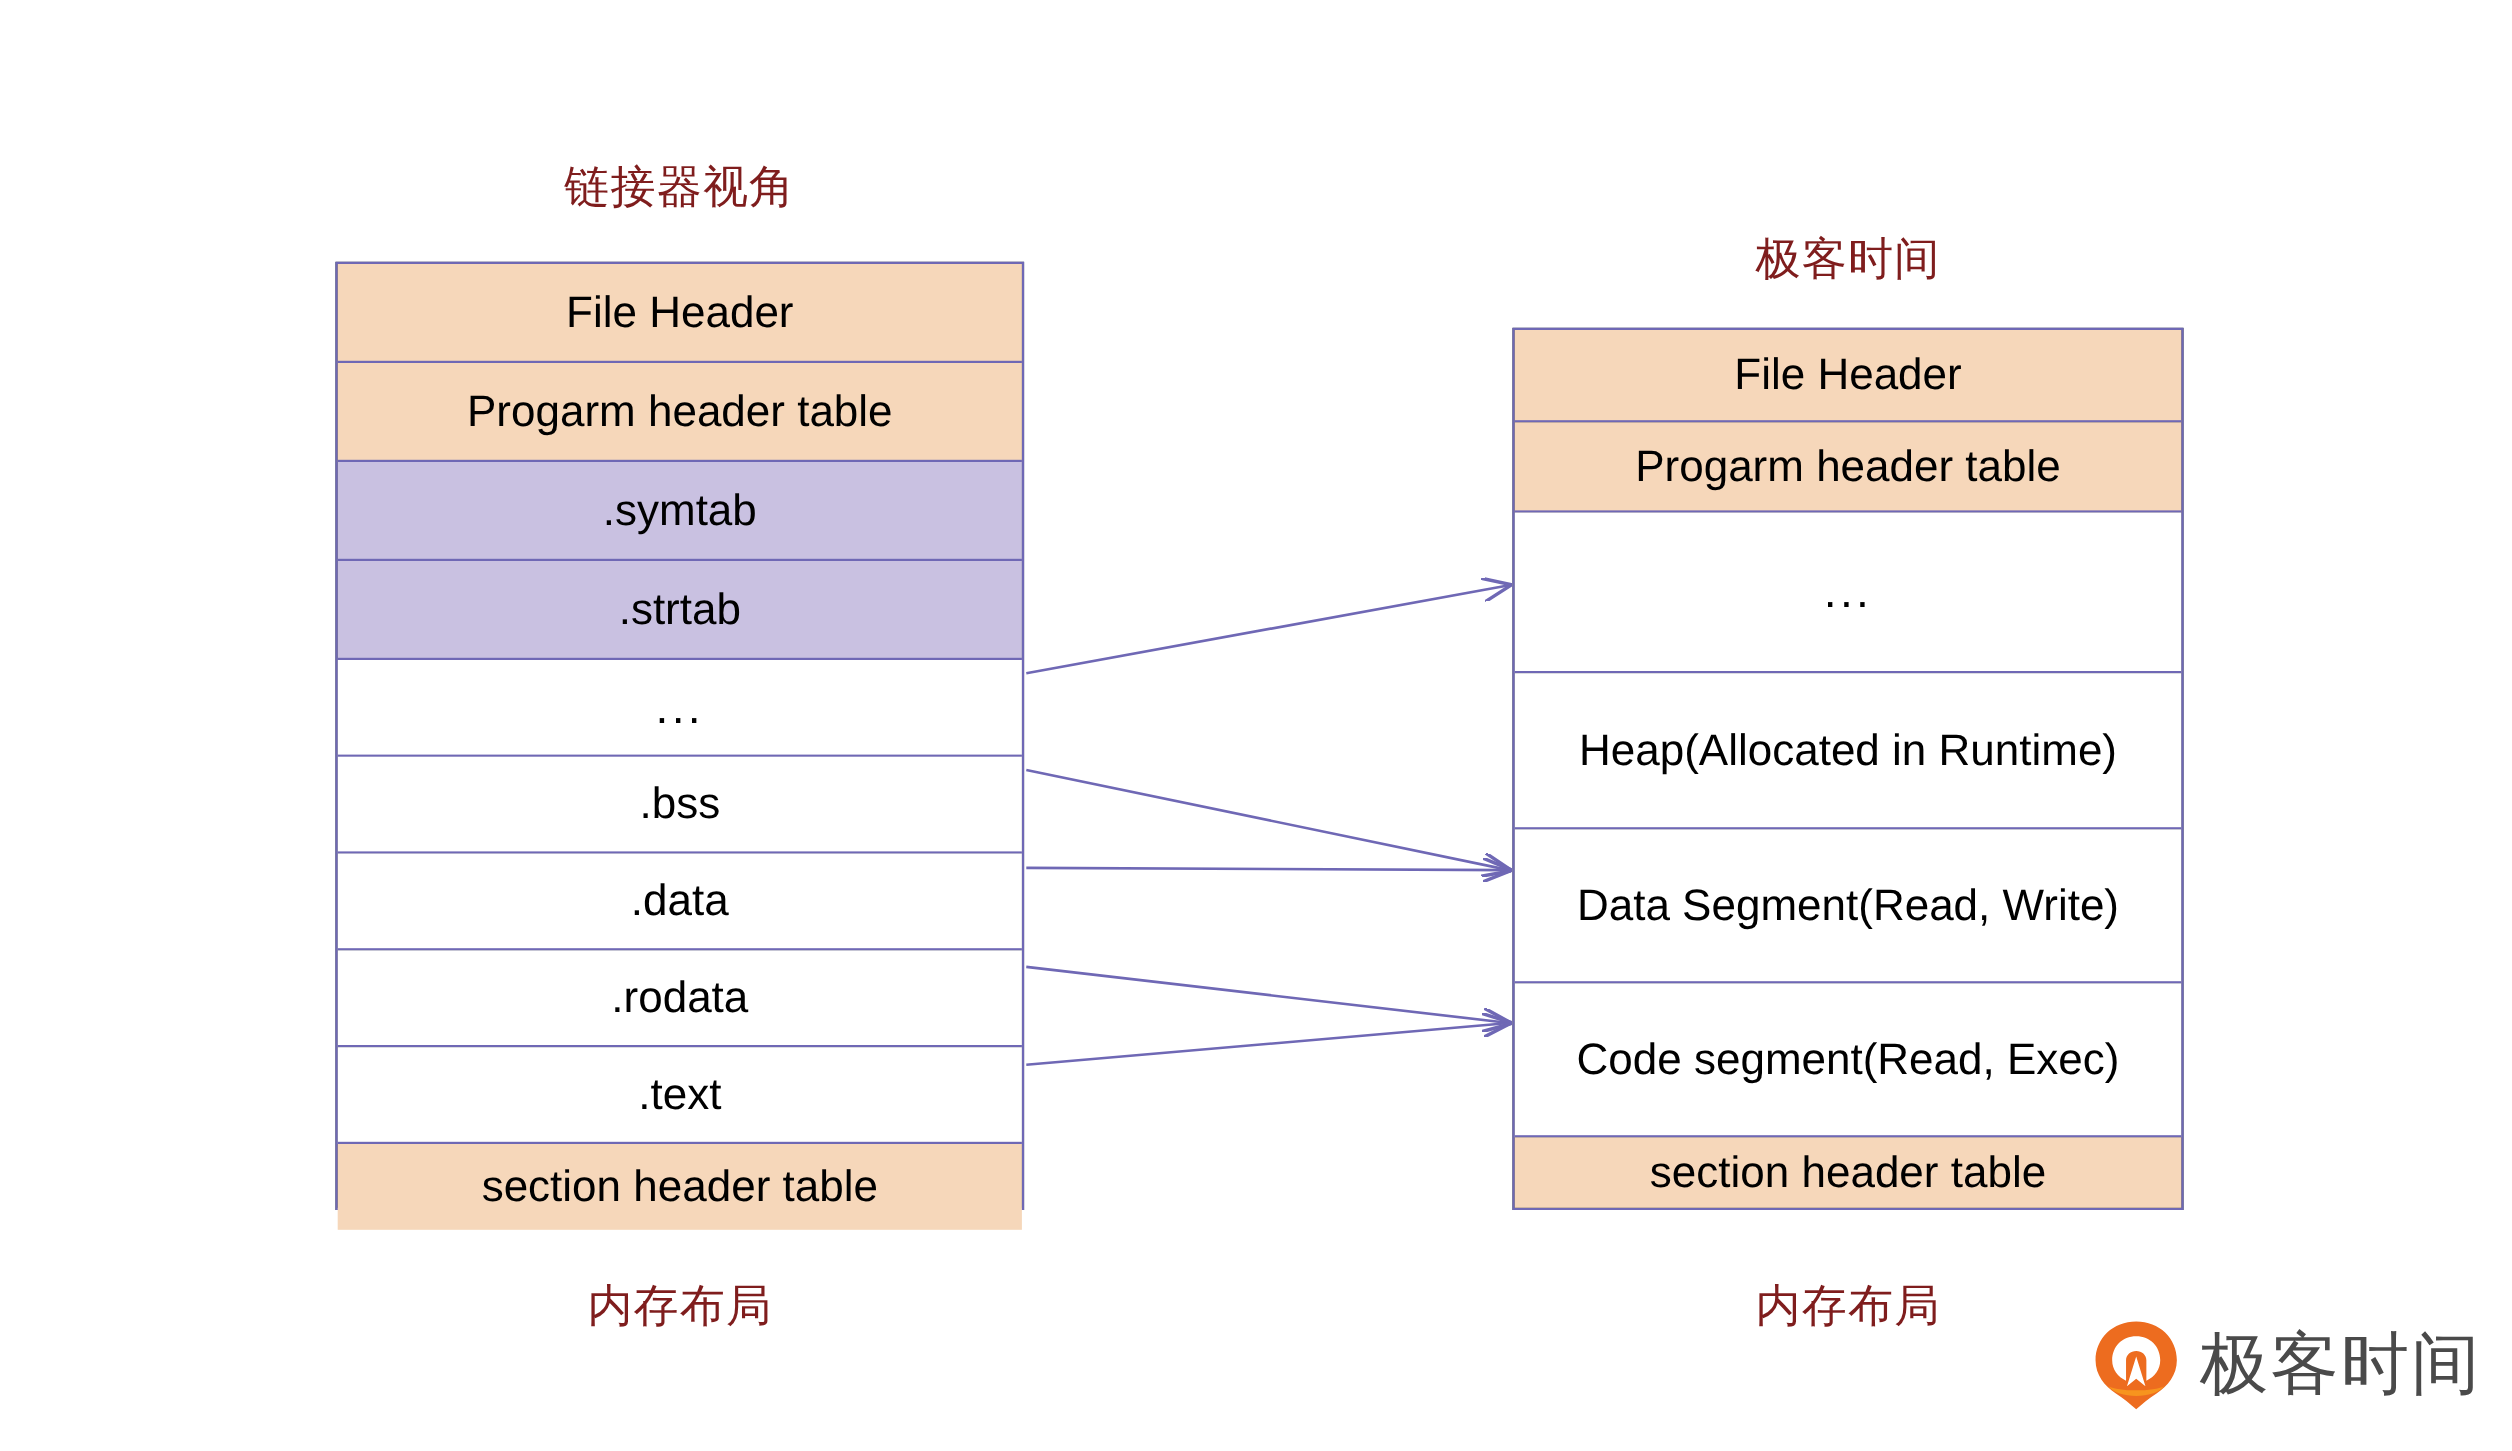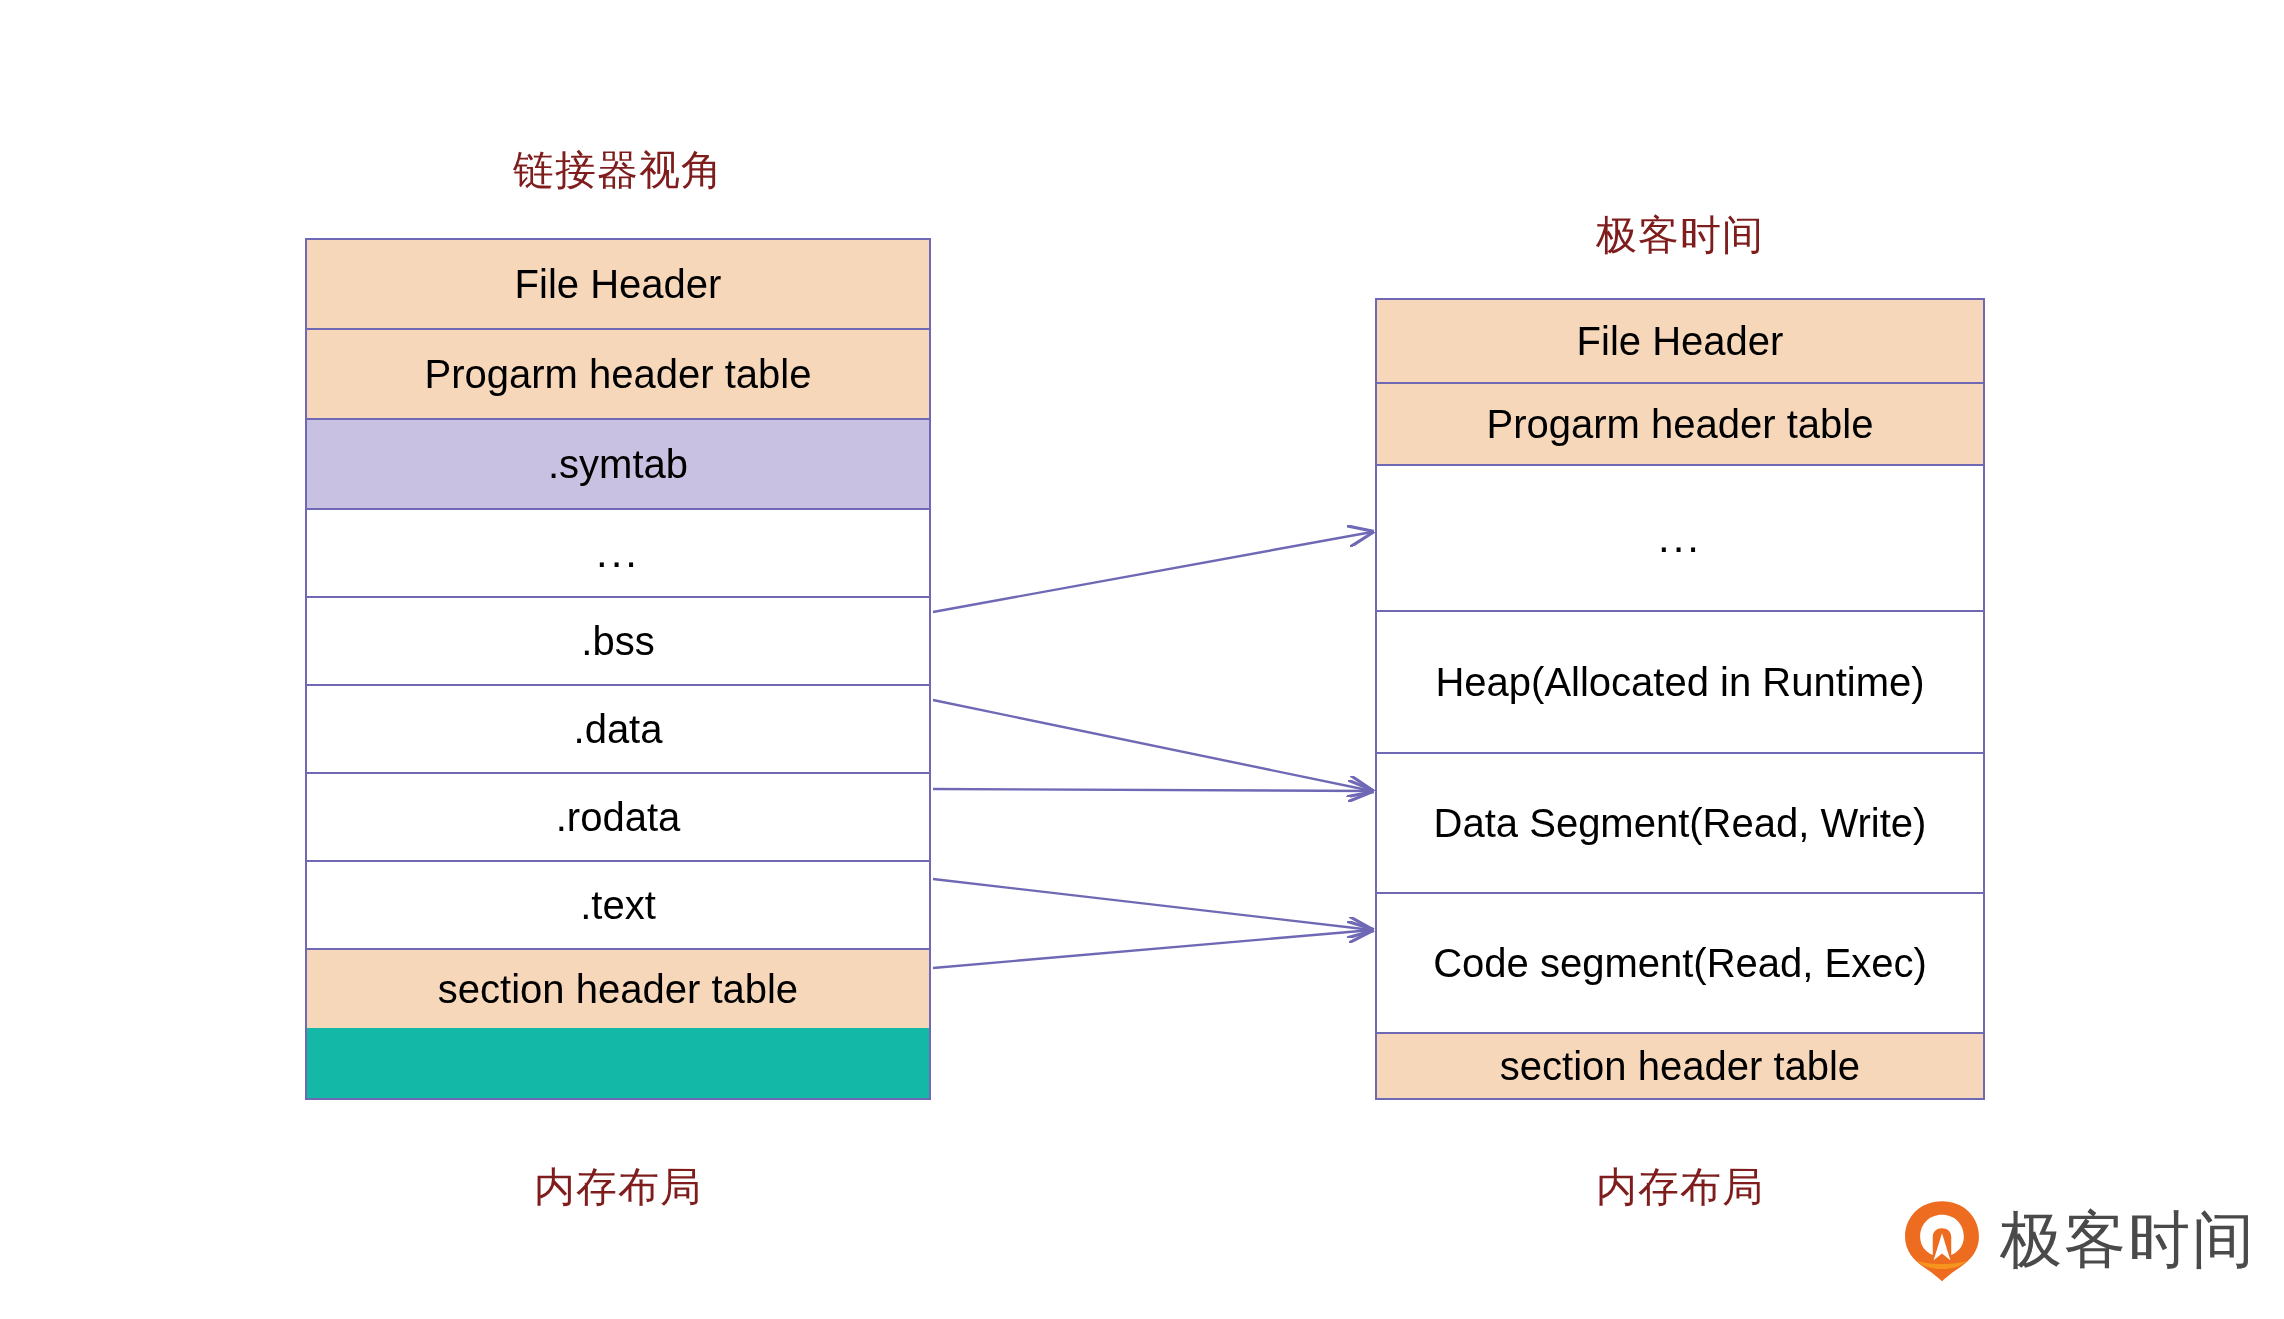--- a/index.html
+++ b/index.html
@@ -25,21 +25,21 @@
   #linker-view-title{left:305px;top:143px;width:626px;}
   #disk-file-caption{left:305px;top:1160px;width:626px;}
   #exec-view-title{left:1375px;top:208px;width:610px;}
   #memory-layout-caption{left:1375px;top:1160px;width:610px;}
 
   
   .table{
     position:absolute;
     box-sizing:border-box;
     border:2px solid #6f68b5;
-    background:#14b8a6;
+    background:#0f172a;
   }
   #linker-table{left:305px;top:238px;width:626px;height:862px;}
   #exec-table{left:1375px;top:298px;width:610px;height:802px;}
 
   .row{
     box-sizing:border-box;
     border-bottom:2px solid #6f68b5;
     display:flex;
     align-items:center;
     justify-content:center;
@@ -82,20 +82,21 @@
 <body>
 
 <div class="stage">
 
   <div class="caption" id="linker-view-title">链接器视角</div>
 
   <div class="table" id="linker-table">
     <div class="row peach" style="height:90px">File Header</div>
     <div class="row peach" style="height:90px">Progarm header table</div>
     <div class="row lilac" style="height:90px">.symtab</div>
+    <div class="row lilac" style="height:90px">.strtab</div>
     <div class="row plain dots" style="height:88px">...</div>
     <div class="row plain" style="height:88px">.bss</div>
     <div class="row plain" style="height:88px">.data</div>
     <div class="row plain" style="height:88px">.rodata</div>
     <div class="row plain" style="height:88px">.text</div>
     <div class="row peach" style="height:78px">section header table</div>
   </div>
 
   <div class="caption" id="disk-file-caption">内存布局</div>
 

